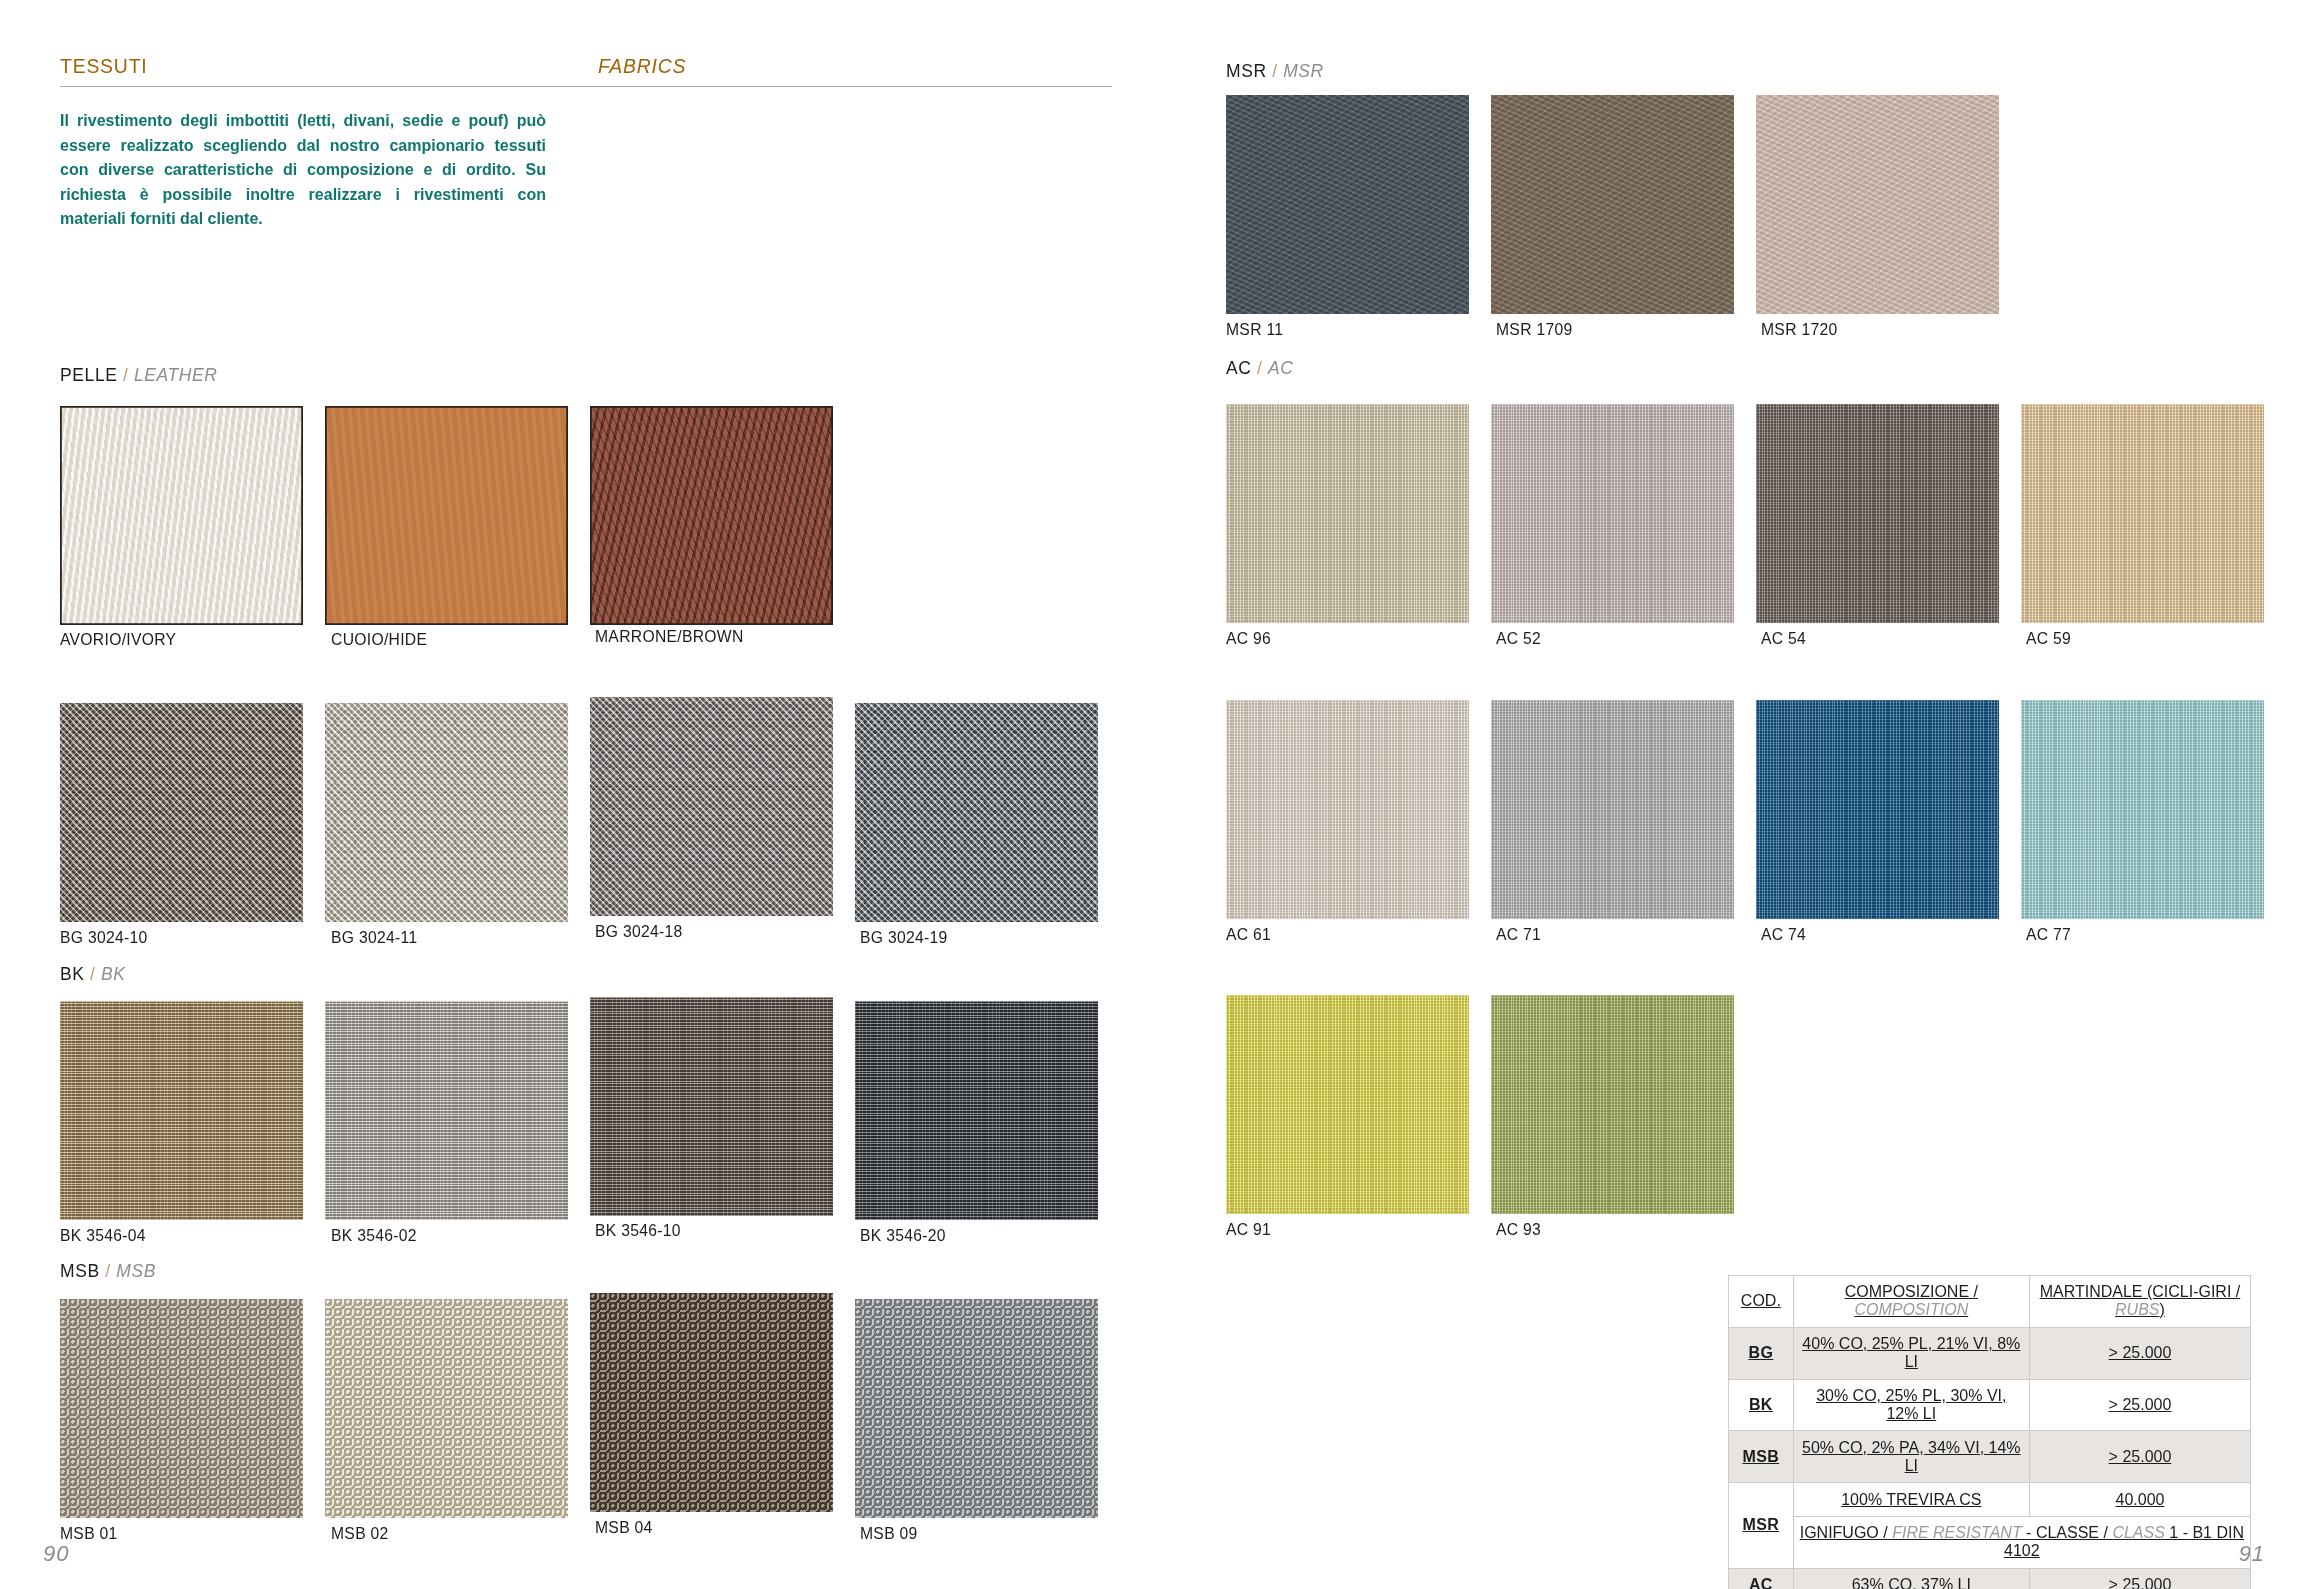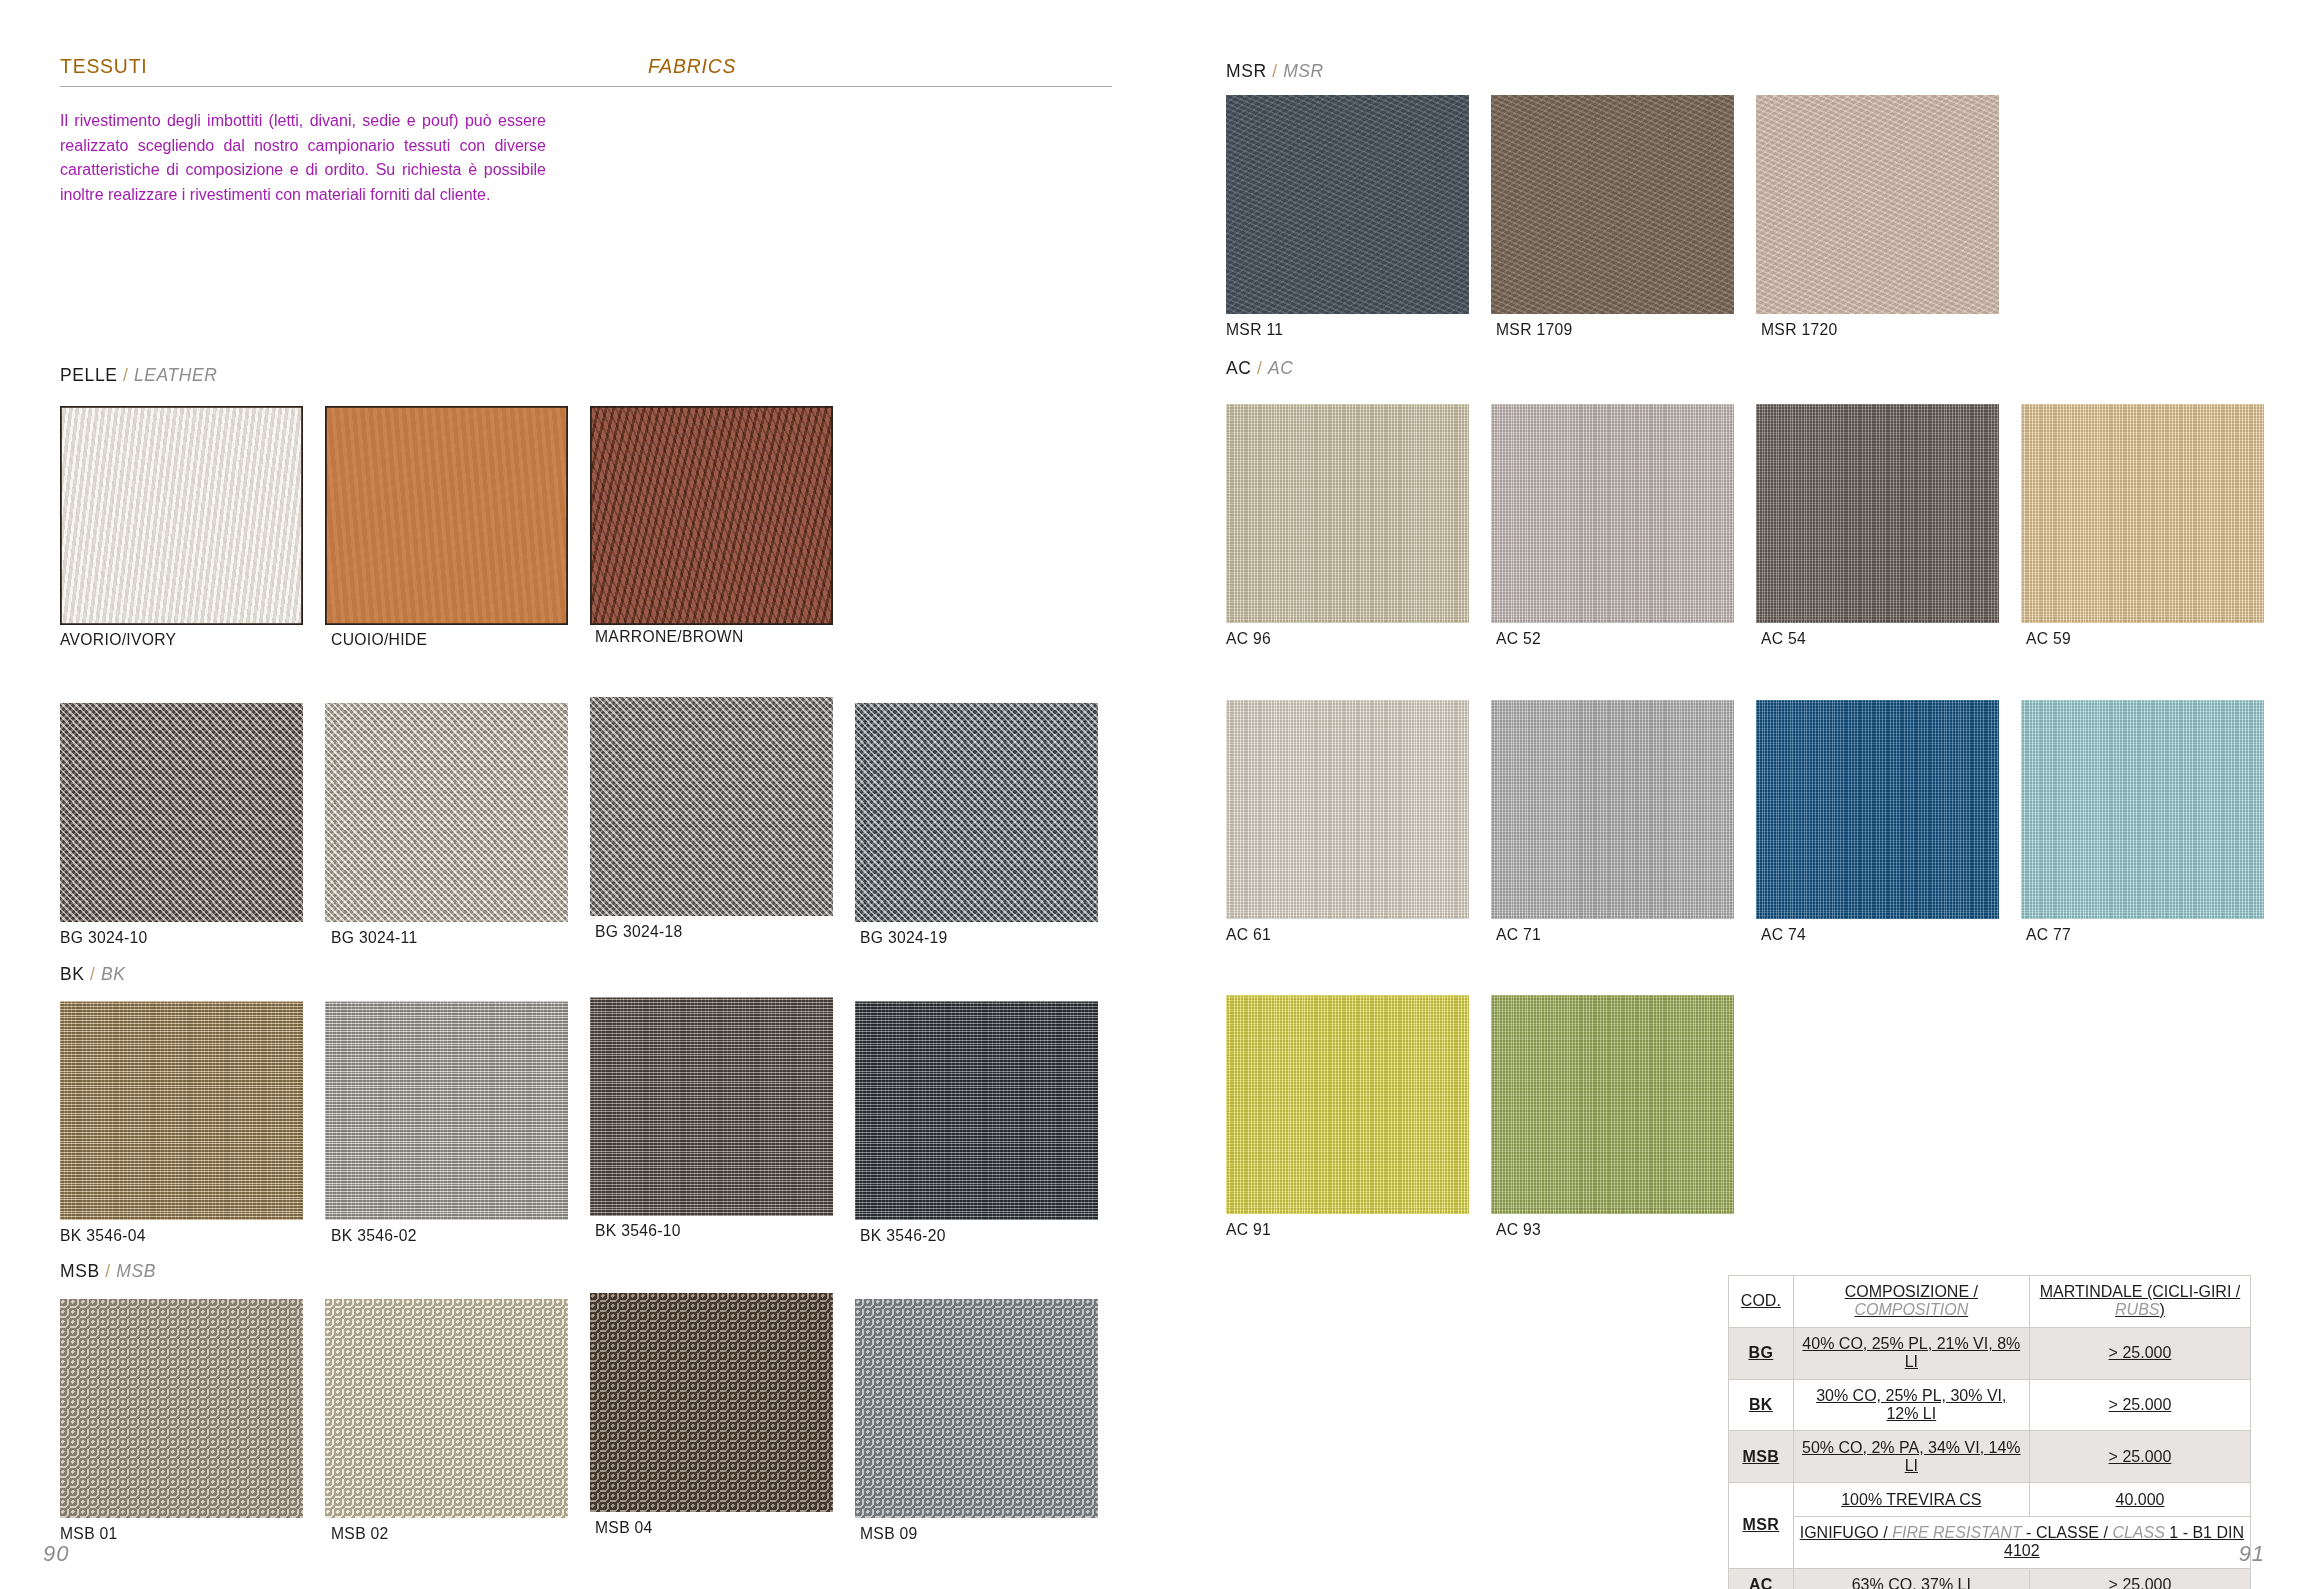--- a/index.html
+++ b/index.html
@@ -24,21 +24,21 @@
   }
   .page-left  { left: 0;      width: 1154px; }
   .page-right { left: 1154px; width: 1154px; }
 
   
   .intro-col {
     position: absolute;
     top: 55px;
   }
   .intro-col.it { left: 60px;  width: 489px; }
-  .intro-col.en { left: 648px; width: 489px; }
+  .intro-col.en { left: 598px; width: 489px; }
 
   .intro-title {
     font-size: 19.4px;
     letter-spacing: 0.8px;
     color: #a16207;
     font-weight: 400;
     white-space: nowrap;
   }
   .intro-title.en { font-style: italic; }
 
@@ -49,22 +49,23 @@
     width: 1052px;
     height: 0.9px;
     background: #a9a9a9;
   }
 
   .intro-body {
     position: absolute;
     top: 109px;
     font-size: 16px;
     line-height: 24.5px;
-    color: #a21caf;
+    color: #0f766e;
     text-align: justify;
+    font-weight: bold;
   }
   .intro-body.it { left: 60px;  width: 486px; }
   .intro-body.en { left: 623px; width: 486px; font-style: italic; }
 
   
   .sec-head {
     position: absolute;
     font-size: 17.5px;
     letter-spacing: 0.6px;
     white-space: nowrap;

